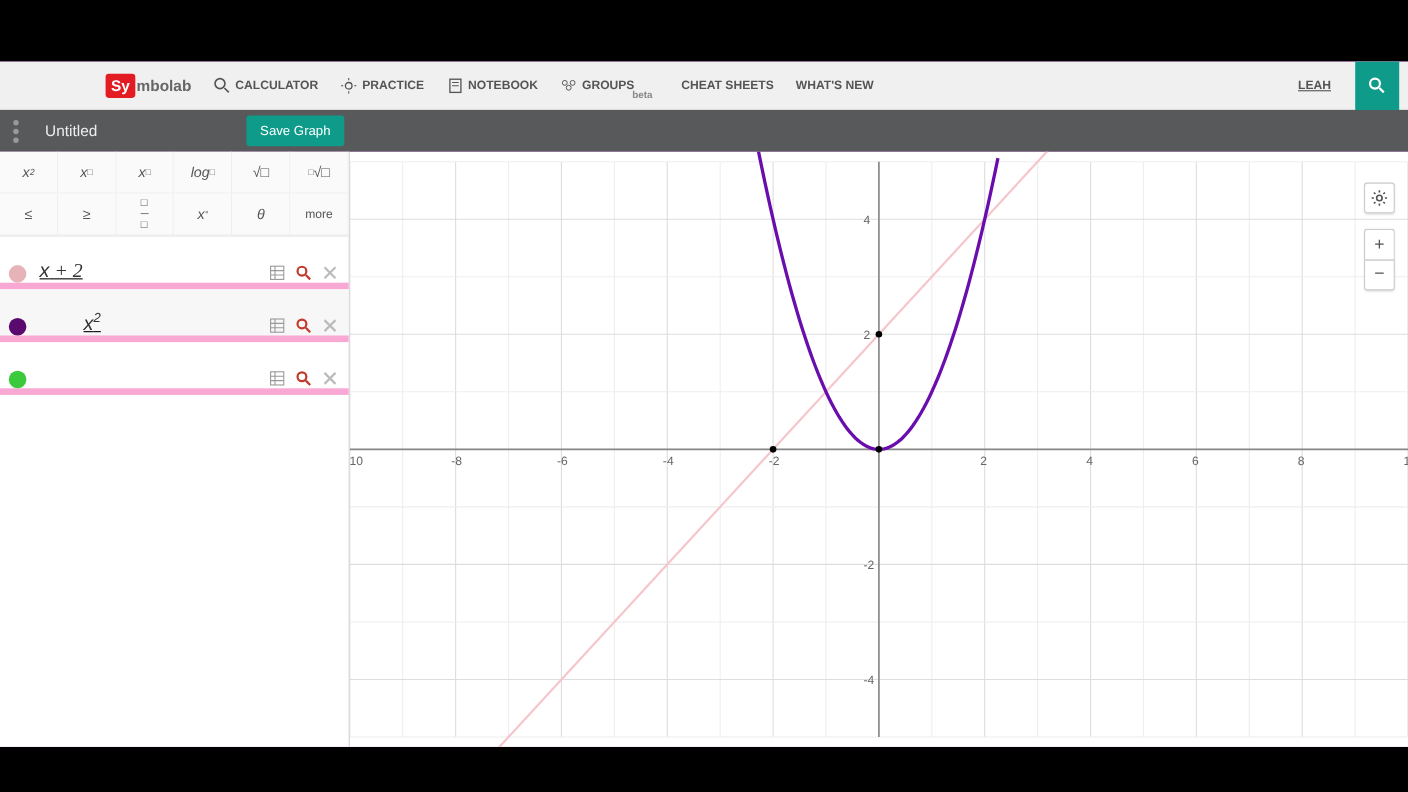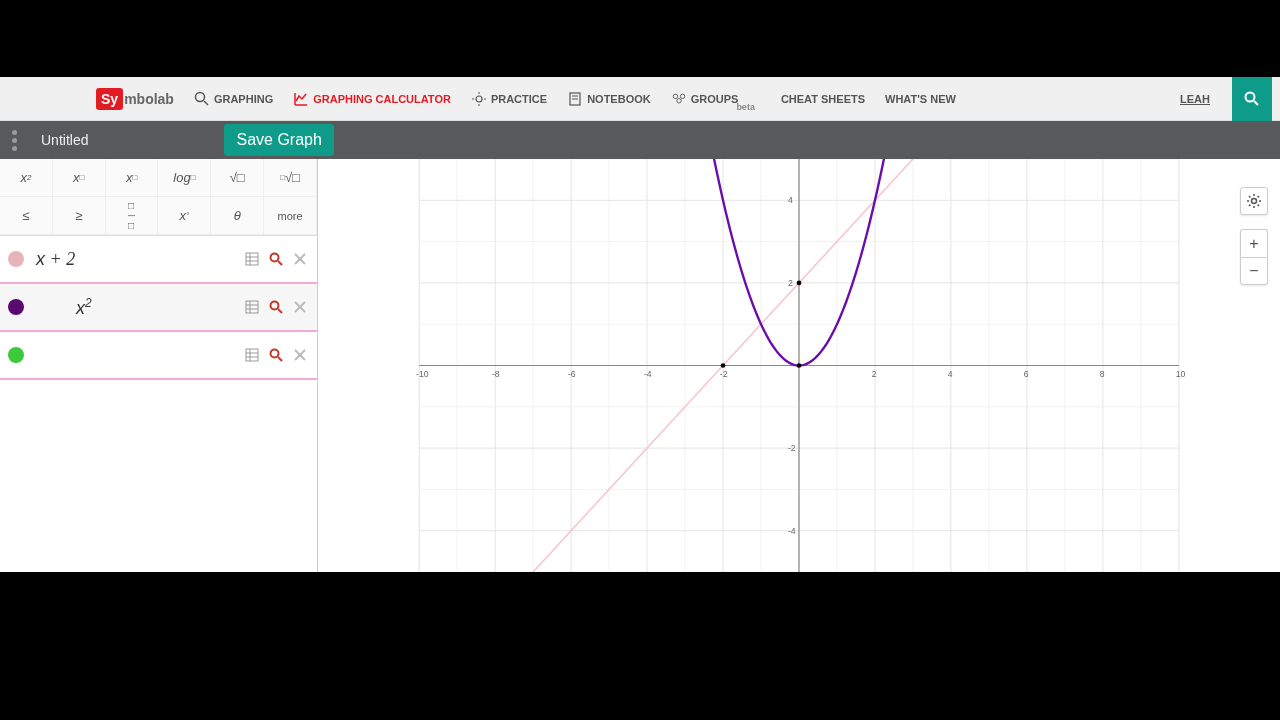--- a/index.html
+++ b/index.html
@@ -1,45 +1,45 @@
 <!DOCTYPE html>
 <html><head>
 <meta charset="utf-8">
 <style>
 * { margin: 0; padding: 0; box-sizing: border-box; font-family: Arial, sans-serif; }
 body { width: 1280px; height: 720px; background: #000; overflow: hidden; }
-.app { position: absolute; top: 77px; left: 0; width: 1280px; height: 495px; background: #d946ef; }
+.app { position: absolute; top: 56px; left: 0; width: 1280px; height: 623px; background: #d946ef; }
 .topbar { height: 44px; background: #f0f0f0; border-bottom: 1px solid #ddd; display: flex; align-items: center; padding: 0 8px; }
 .logo { display: flex; align-items: center; margin-right: 12px; margin-left: 88px; }
 .logo-badge { background: #e31b23; color: #fff; font-weight: bold; padding: 3px 5px; border-radius: 3px; font-size: 14px; }
 .logo-text { color: #666; font-weight: bold; font-size: 14px; margin-left: 1px; }
 .nav { display: flex; align-items: center; gap: 4px; flex: 1; }
 .nav-item { display: flex; align-items: center; gap: 4px; padding: 6px 8px; font-size: 11px; font-weight: bold; color: #555; cursor: pointer; }
 .nav-item.active { color: #e31b23; }
 .nav-icon { width: 16px; height: 16px; display: flex; align-items: center; justify-content: center; }
 .nav-right { display: flex; align-items: center; gap: 8px; }
 .user-name { font-size: 11px; font-weight: bold; color: #555; padding: 0 14px; text-decoration: underline; }
 .search-btn { width: 40px; height: 44px; background: #0e9b8a; display: flex; align-items: center; justify-content: center; cursor: pointer; }
 .beta { font-size: 9px; color: #888; position: relative; top: 8px; left: -6px; }
 
 .subbar { height: 38px; background: #58595b; display: flex; align-items: center; padding: 0 12px; gap: 16px; }
 .dots { display: flex; flex-direction: column; gap: 3px; }
 .dot { width: 5px; height: 5px; background: #999; border-radius: 50%; }
 .graph-title { color: #eee; font-size: 14px; flex: 0 0 auto; margin-left: 8px; }
-.save-btn { background: #0e9b8a; color: #fff; border: none; padding: 7px 12px; font-size: 16px; border-radius: 3px; cursor: pointer; margin-left: 120px; }
+.save-btn { background: #0e9b8a; color: #fff; border: none; padding: 7px 12px; font-size: 12px; border-radius: 3px; cursor: pointer; margin-left: 120px; }
 
 .main { display: flex; height: calc(100% - 82px); }
 .sidebar { width: 318px; border-right: 1px solid #ccc; display: flex; flex-direction: column; background: #fff; }
 .keypad { display: grid; grid-template-columns: repeat(6, 1fr); border-bottom: 1px solid #ddd; }
 .key { height: 38px; display: flex; align-items: center; justify-content: center; font-size: 13px; color: #555; border-right: 1px solid #eee; border-bottom: 1px solid #eee; cursor: pointer; background: #fafafa; font-style: italic; }
 .key sup { font-size: 8px; }
 .key sub { font-size: 8px; }
 
 .expr-list { flex: 1; }
-.expr-row { display: flex; align-items: center; height: 48px; border-bottom: 2px solid #f9a8d4; padding: 0 8px; }
+.expr-row { display: flex; align-items: flex-end; height: 48px; border-bottom: 6px solid #f9a8d4; padding: 0 8px; text-decoration: underline; }
 .expr-row.active { background: #f7f7f7; gap: 40px; }
 .color-dot { width: 16px; height: 16px; border-radius: 50%; margin-right: 12px; flex-shrink: 0; }
 .expr-text { flex: 1; font-family: 'Times New Roman', serif; font-style: italic; font-size: 18px; color: #333; }
 .expr-text sup { font-size: 12px; }
 .expr-actions { display: flex; gap: 6px; align-items: center; }
 .expr-action { width: 18px; height: 18px; cursor: pointer; color: #999; display: flex; align-items: center; justify-content: center; }
 .expr-action.search { color: #c0392b; }
 
 .graph-area { flex: 1; position: relative; background: #fff; }
 .graph-controls { position: absolute; right: 12px; top: 28px; display: flex; flex-direction: column; gap: 6px; z-index: 10; }
@@ -67,31 +67,21 @@
       <span class="logo-text">mbolab</span>
     </div>
     <div class="nav">
       <div class="nav-item">
         <span class="nav-icon">
             <svg width="16" height="16" viewBox="0 0 16 16">
               <circle cx="6" cy="6" r="4.5" fill="none" stroke="#555" stroke-width="1.5"></circle>
               <line x1="10" y1="10" x2="14" y2="14" stroke="#555" stroke-width="1.5"></line>
             </svg>
           </span>
-        <span>GRAPHING</span>
-      </div>
-      <div class="nav-item active">
-        <span class="nav-icon">
-            <svg width="16" height="16" viewBox="0 0 16 16">
-              <polyline points="2,14 2,2" stroke="#e31b23" stroke-width="1.5" fill="none"></polyline>
-              <polyline points="2,14 14,14" stroke="#e31b23" stroke-width="1.5" fill="none"></polyline>
-              <polyline points="3,10 6,5 9,8 13,3" stroke="#e31b23" stroke-width="1.5" fill="none"></polyline>
-            </svg>
-          </span>
-        <span>GRAPHING CALCULATOR</span>
+        <span>CALCULATOR</span>
       </div>
       <div class="nav-item">
         <span class="nav-icon">
             <svg width="16" height="16" viewBox="0 0 16 16">
               <circle cx="8" cy="8" r="3" fill="none" stroke="#555" stroke-width="1.2"></circle>
               <line x1="8" y1="1" x2="8" y2="3" stroke="#555"></line>
               <line x1="8" y1="13" x2="8" y2="15" stroke="#555"></line>
               <line x1="1" y1="8" x2="3" y2="8" stroke="#555"></line>
               <line x1="13" y1="8" x2="15" y2="8" stroke="#555"></line>
             </svg>

